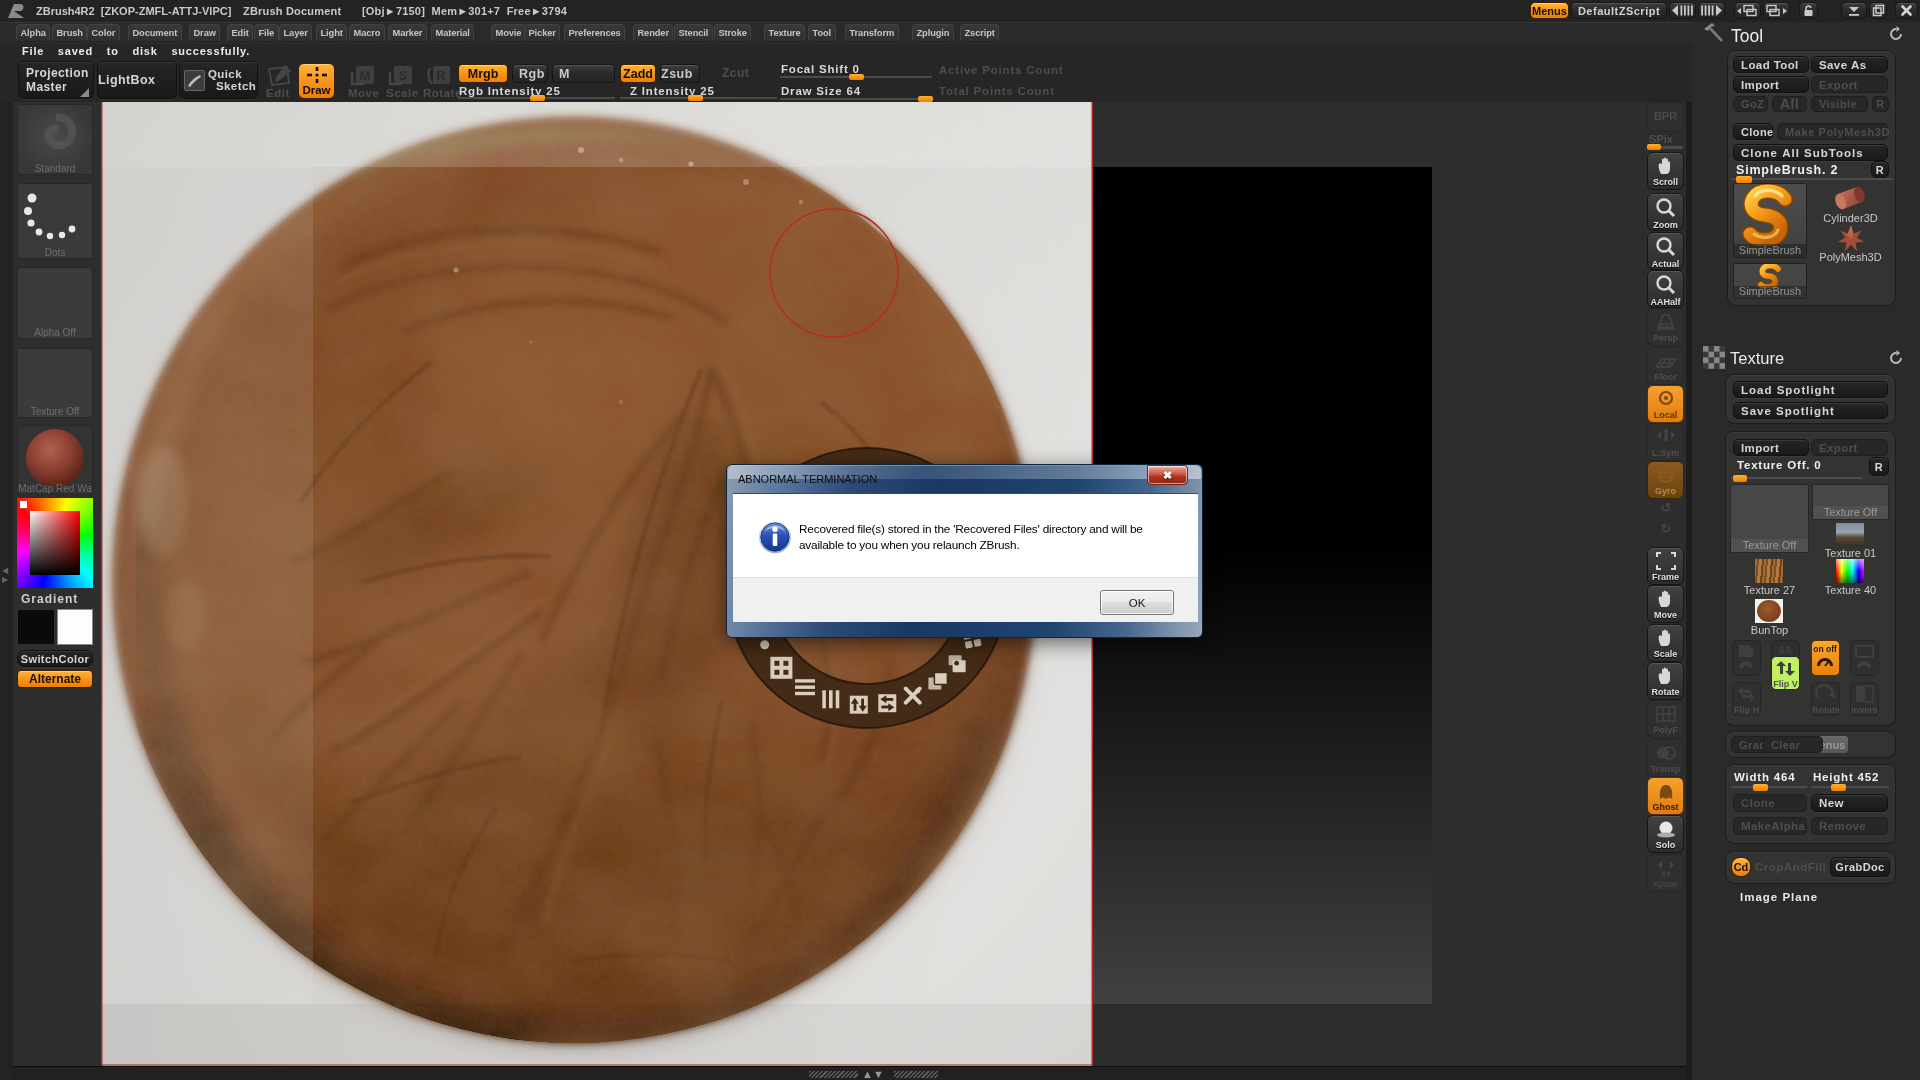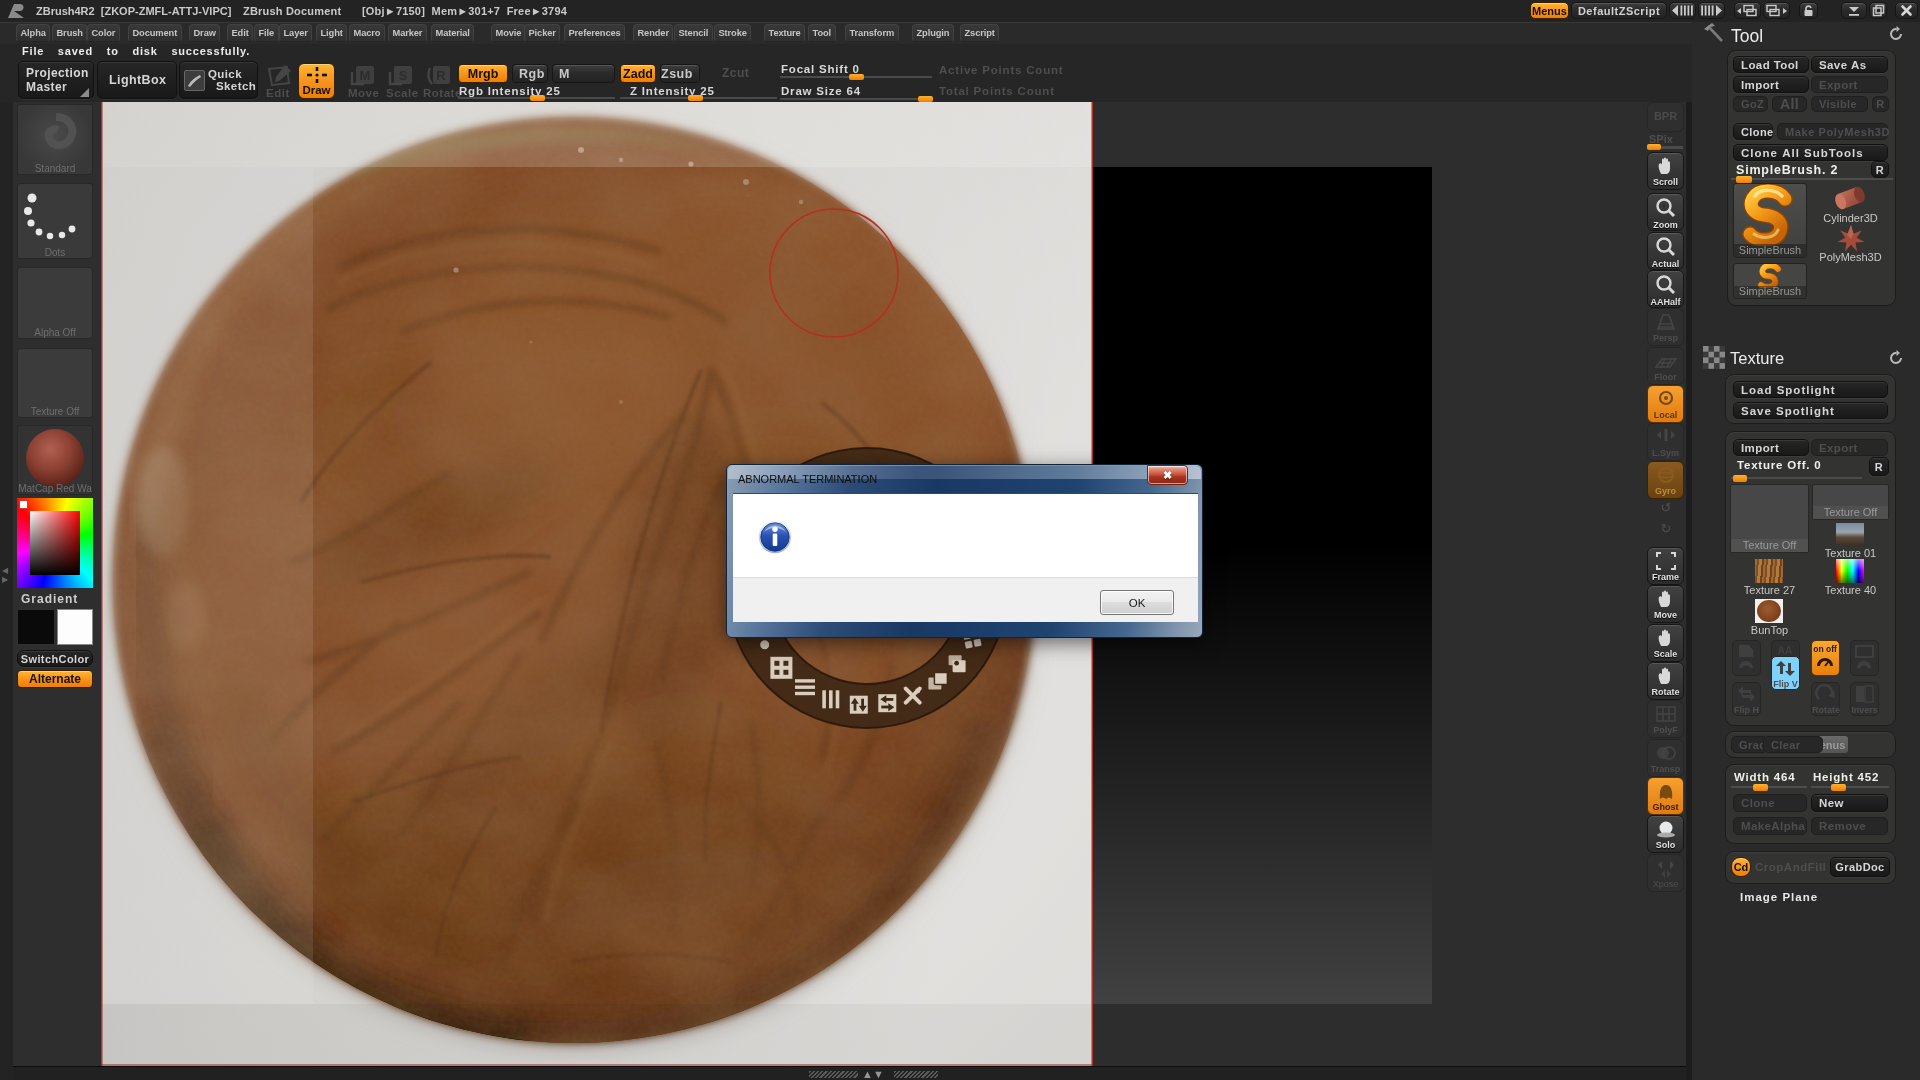--- a/index.html
+++ b/index.html
@@ -155,21 +155,21 @@
 <div style="background:linear-gradient(#3a3a3a,#2e2e2e);border:1px solid #4a4a4a;border-bottom-color:#222;border-radius:4px;color:#cfcfcf;font-weight:bold;font-size:12px;letter-spacing:.4px;padding:1px 8px 0 8px;display:flex;align-items:center">Transform</div>
 <div style="background:linear-gradient(#3a3a3a,#2e2e2e);border:1px solid #4a4a4a;border-bottom-color:#222;border-radius:4px;color:#cfcfcf;font-weight:bold;font-size:12px;letter-spacing:.4px;padding:1px 8px 0 8px;display:flex;align-items:center">Zplugin</div>
 <div style="background:linear-gradient(#3a3a3a,#2e2e2e);border:1px solid #4a4a4a;border-bottom-color:#222;border-radius:4px;color:#cfcfcf;font-weight:bold;font-size:12px;letter-spacing:.4px;padding:1px 8px 0 8px;display:flex;align-items:center">Zscript</div>
 </div>
 
 <div class="abs" style="left:0;top:44px;width:1920px;height:58px;background:#262626;"></div>
 <div class="lbl" style="left:22px;top:45px;font-size:11px;color:#ececec;letter-spacing:0.8px;word-spacing:3px">File&nbsp; saved&nbsp; to&nbsp; disk&nbsp; successfully.</div>
 
 <div class="dbtn" style="left:18px;top:61px;width:76px;height:38px;line-height:14px;font-size:12px;padding-left:7px">Projection<br>Master</div>
 <div class="abs" style="left:80px;top:88px;width:0;height:0;border-left:9px solid transparent;border-bottom:9px solid #8a8a8a;"></div>
-<div class="dbtn" style="left:97px;top:61px;width:80px;height:38px;font-size:12.5px;padding-left:11px">LightBox</div>
+<div class="dbtn" style="left:97px;top:61px;width:80px;height:38px;font-size:12.5px;padding-left:0">LightBox</div>
 <div class="dbtn" style="left:179px;top:61px;width:79px;height:38px;font-size:11.5px;line-height:12px;padding-left:4px">
   <span style="display:inline-block;width:21px;height:21px;background:#3d3d3d;border:1px solid #666;border-radius:2px;margin-right:3px;position:relative">
   <svg width="19" height="19" viewBox="0 0 19 19">
         <path d="M3 15 C6 9 11 6 15 4 L16 6 C11 9 8 12 5 16 Z" fill="#bbb"></path>
       </svg></span>
   <span style="text-align:left">Quick<br><span style="padding-left:8px">Sketch</span></span>
   </div>
 
 <svg class="abs" style="left:265px;top:63px" width="28" height="26" viewBox="0 0 28 26">
  <path d="M4 6 L22 4 L24 20 L7 22 Z" fill="none" stroke="#454545" stroke-width="2"></path>
@@ -914,21 +914,21 @@
 <div class="abs" style="left:1732px;top:682px;width:29px;height:34px;background:#2f2f2f;border:1px solid #262626;border-radius:5px">
  <svg width="27" height="22" viewBox="0 0 27 22">
       <g fill="#3f3f3f">
         <path d="M5 8 L10 3 L10 13 Z"></path>
         <path d="M22 14 L17 9 L17 19 Z"></path>
         <rect x="9" y="7" width="9" height="3"></rect>
         <rect x="9" y="12" width="9" height="3"></rect>
       </g>
     </svg>
  <div style="font-size:9px;color:#4e4e4e;font-weight:bold;text-align:center;margin-top:-4px">Flip&nbsp;H</div></div>
-<div class="abs" style="left:1771px;top:656px;width:29px;height:34px;background:#7dd3fc;border:1px solid #262626;border-radius:5px">
+<div class="abs" style="left:1771px;top:656px;width:29px;height:34px;background:#bef264;border:1px solid #262626;border-radius:5px">
  <svg width="27" height="22" viewBox="0 0 27 22">
       <g fill="#3f3f3f">
         <path d="M9 4 L4 9 L14 9 Z"></path>
         <path d="M18 19 L13 14 L23 14 Z"></path>
         <rect x="8" y="8" width="3" height="9"></rect>
         <rect x="16" y="6" width="3" height="9"></rect>
       </g>
     </svg>
  <div style="font-size:9px;color:#4e4e4e;font-weight:bold;text-align:center;margin-top:-4px">Flip&nbsp;V</div></div>
 <div class="abs" style="left:1811px;top:682px;width:29px;height:34px;background:#2f2f2f;border:1px solid #262626;border-radius:5px">
@@ -995,15 +995,16 @@
           <stop offset="0" stop-color="#f2f5fa"></stop>
           <stop offset="1" stop-color="#9ab0cc"></stop>
         </linearGradient>
       </defs>
     <circle cx="17" cy="17" r="16.2" fill="url(#ir)"></circle>
     <circle cx="17" cy="17" r="14.2" fill="url(#ig)" stroke="#16306e" stroke-width="0.8"></circle>
     <path d="M6 12 A12.5 12.5 0 0 1 28 12 A17 17 0 0 0 6 12" fill="rgba(255,255,255,.45)"></path>
     <rect x="14.7" y="13.5" width="4.6" height="12.5" rx="1.2" fill="#fff"></rect>
     <circle cx="17" cy="9.3" r="2.7" fill="#fff"></circle>
   </svg>
+  <div class="abs" style="left:72px;top:56px;width:400px;font-size:11.8px;color:#000;line-height:16px;letter-spacing:-0.2px">Recovered file(s) stored in the 'Recovered Files' directory and will be<br>available to you when you relaunch ZBrush.</div>
 
   <div class="abs" style="left:373px;top:125px;width:74px;height:25px;background:linear-gradient(#f2f2f2,#ebebeb 45%,#dddddd 50%,#cfcfcf);border:1px solid #777;border-radius:3px;box-shadow:inset 0 0 0 1px rgba(255,255,255,.8);display:flex;align-items:center;justify-content:center;font-size:11.5px;color:#1a1a1a">OK</div>
 </div>
 
 </body></html>

